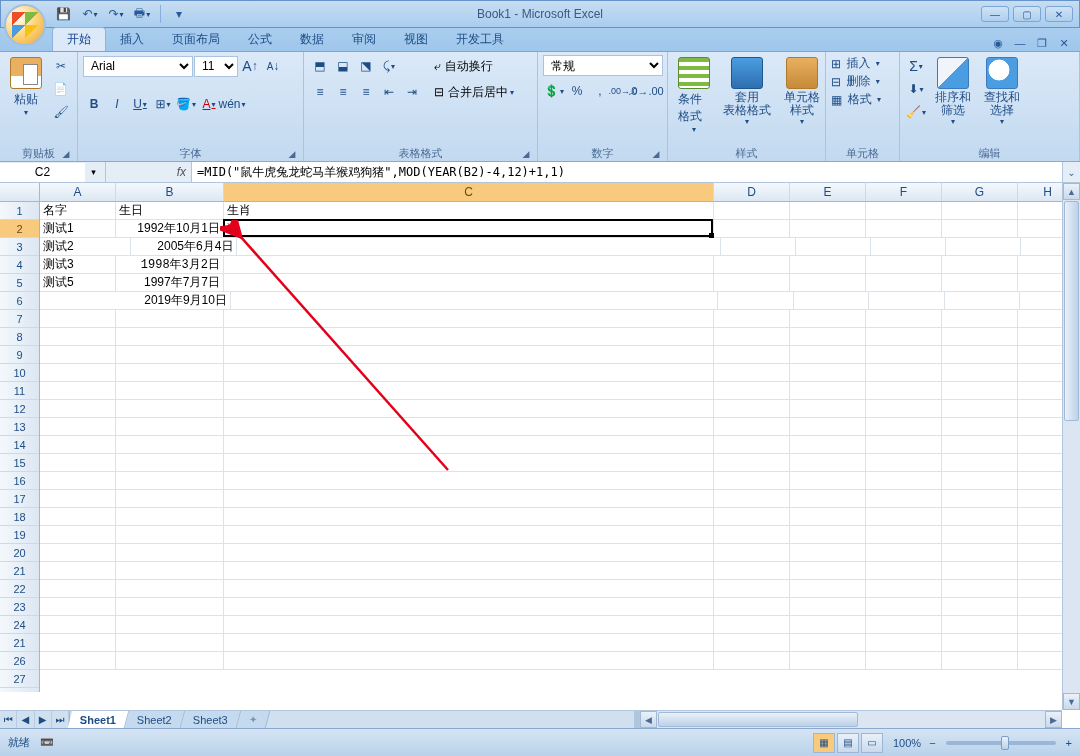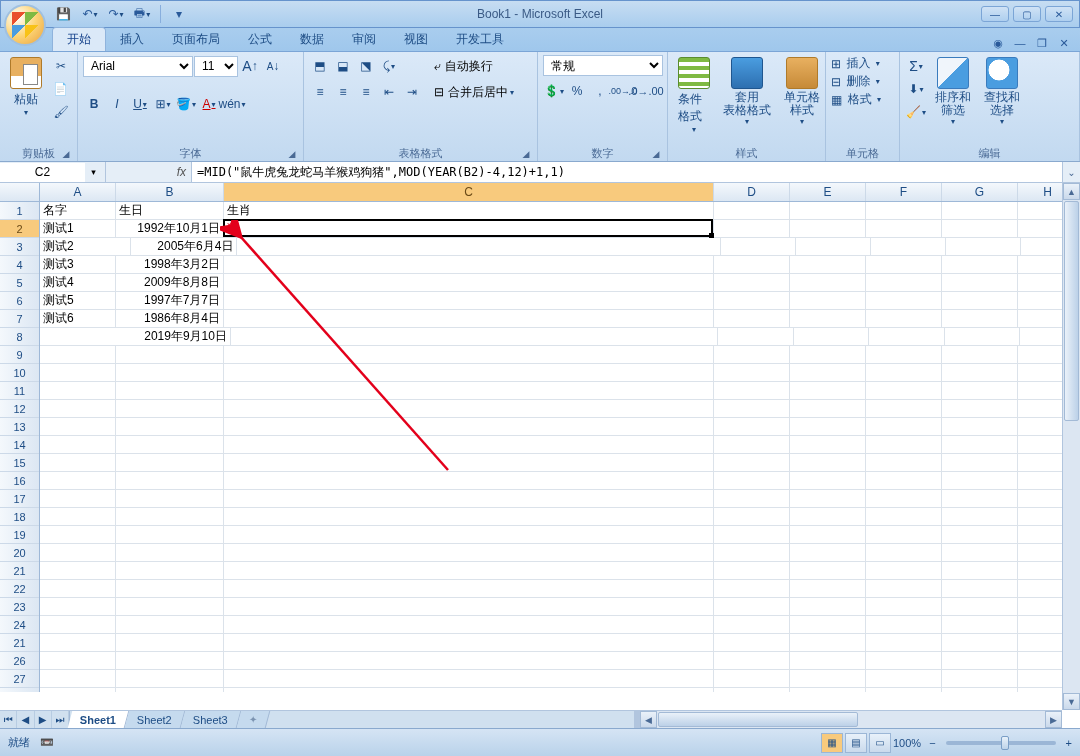--- a/index.html
+++ b/index.html
@@ -377,51 +377,31 @@
           <div class="cell right" style="width: 108px;">2005年6月4日</div>
           <div class="cell" style="width: 490px;"></div>
           <div class="cell" style="width: 76px;"></div>
           <div class="cell" style="width: 76px;"></div>
           <div class="cell" style="width: 76px;"></div>
           <div class="cell" style="width: 76px;"></div>
           <div class="cell" style="width: 60px;"></div>
         </div>
         <div class="cellrow">
           <div class="cell" style="width: 76px;">测试3</div>
-          <div class="cell right" style="width: 108px;">1998年3月2日</div>
-          <div class="cell" style="width: 490px;"></div>
-          <div class="cell" style="width: 76px;"></div>
-          <div class="cell" style="width: 76px;"></div>
-          <div class="cell" style="width: 76px;"></div>
-          <div class="cell" style="width: 76px;"></div>
-          <div class="cell" style="width: 60px;"></div>
-        </div>
-        <div class="cellrow">
-          <div class="cell" style="width: 76px;">测试4</div>
-          <div class="cell right" style="width: 108px;">2009年8月8日</div>
+          <div class="cell right" style="width: 108px; font-family: Liberation Mono, monospace;">1998年3月2日</div>
           <div class="cell" style="width: 490px;"></div>
           <div class="cell" style="width: 76px;"></div>
           <div class="cell" style="width: 76px;"></div>
           <div class="cell" style="width: 76px;"></div>
           <div class="cell" style="width: 76px;"></div>
           <div class="cell" style="width: 60px;"></div>
         </div>
         <div class="cellrow">
           <div class="cell" style="width: 76px;">测试5</div>
           <div class="cell right" style="width: 108px;">1997年7月7日</div>
-          <div class="cell" style="width: 490px;"></div>
-          <div class="cell" style="width: 76px;"></div>
-          <div class="cell" style="width: 76px;"></div>
-          <div class="cell" style="width: 76px;"></div>
-          <div class="cell" style="width: 76px;"></div>
-          <div class="cell" style="width: 60px;"></div>
-        </div>
-        <div class="cellrow">
-          <div class="cell" style="width: 76px;">测试6</div>
-          <div class="cell right" style="width: 108px;">1986年8月4日</div>
           <div class="cell" style="width: 490px;"></div>
           <div class="cell" style="width: 76px;"></div>
           <div class="cell" style="width: 76px;"></div>
           <div class="cell" style="width: 76px;"></div>
           <div class="cell" style="width: 76px;"></div>
           <div class="cell" style="width: 60px;"></div>
         </div>
         <div class="cellrow">
           <div class="cell" style="width: 84px; margin-top: 32px;">测试7</div>
           <div class="cell right" style="width: 108px;">2019年9月10日</div>
@@ -681,20 +661,20 @@
   <div class="resizer"></div>
 </div>
 
 <div class="status">
   <span>就绪</span>
   <span style="margin-left:10px">📼</span>
   <div class="v">
     <div class="viewbtn active">▦</div>
     <div class="viewbtn">▤</div>
     <div class="viewbtn">▭</div>
-    <span style="margin-left:0">100%</span>
+    <span style="margin-left:8px">100%</span>
     <span style="margin-left:6px;cursor:pointer">−</span>
     <div class="zoomslider">
         <div class="th"></div>
       </div>
     <span style="cursor:pointer">+</span>
   </div>
 </div>
 
 </body></html>

